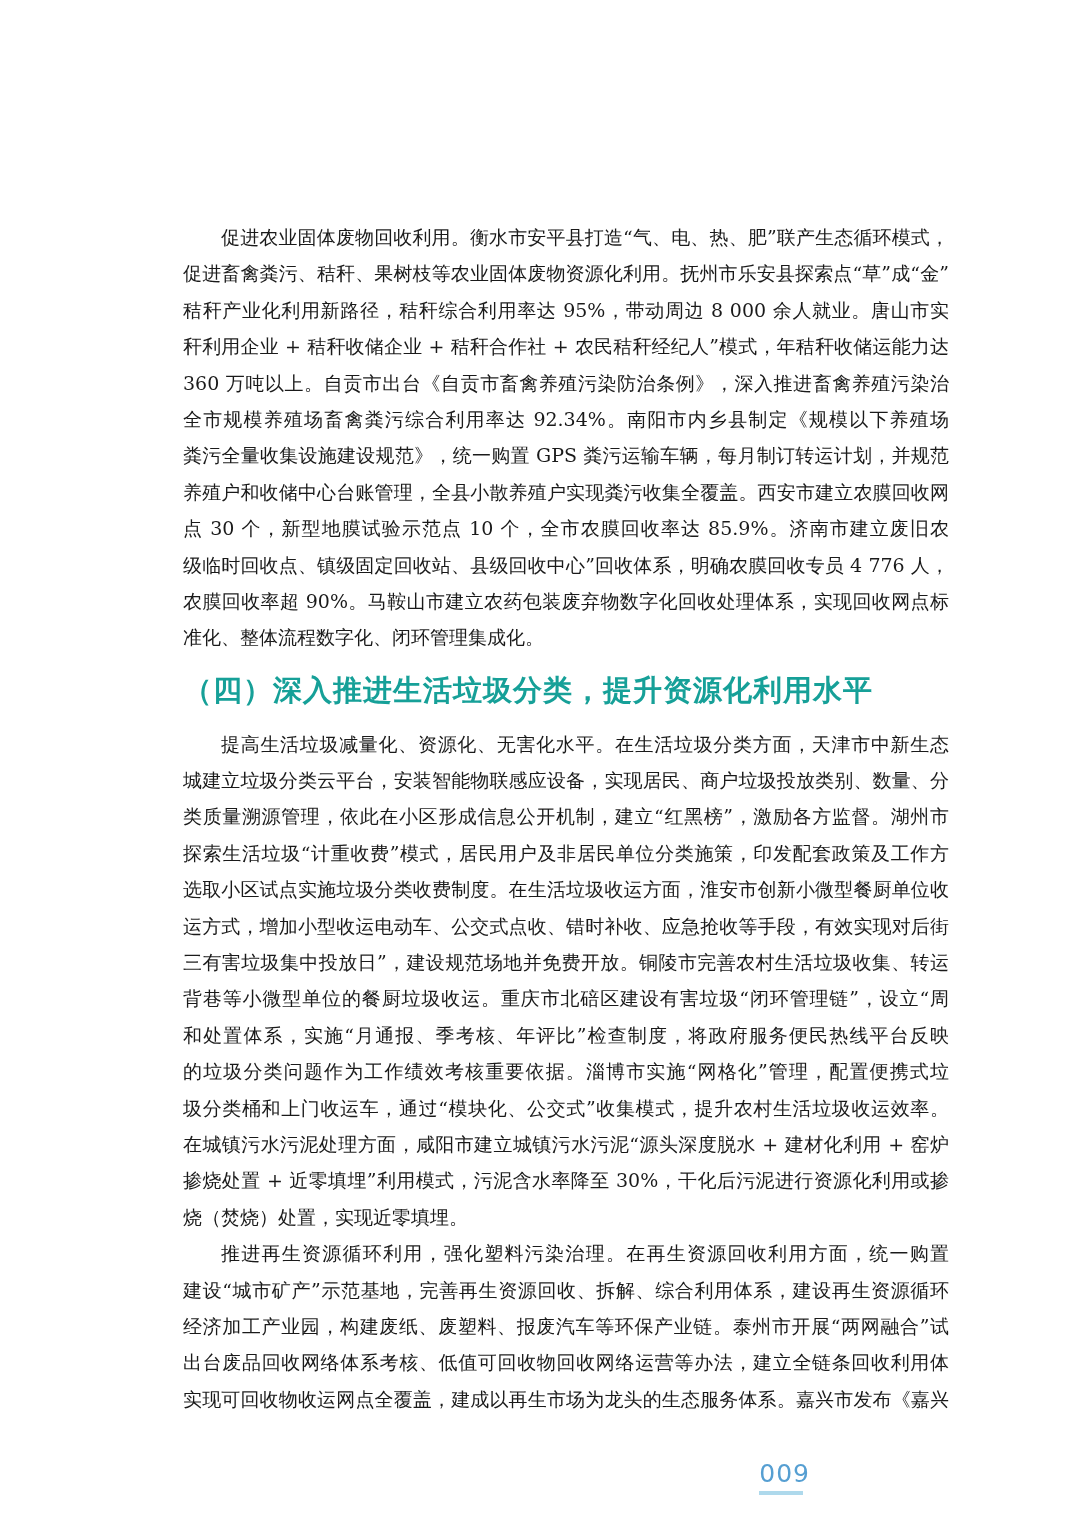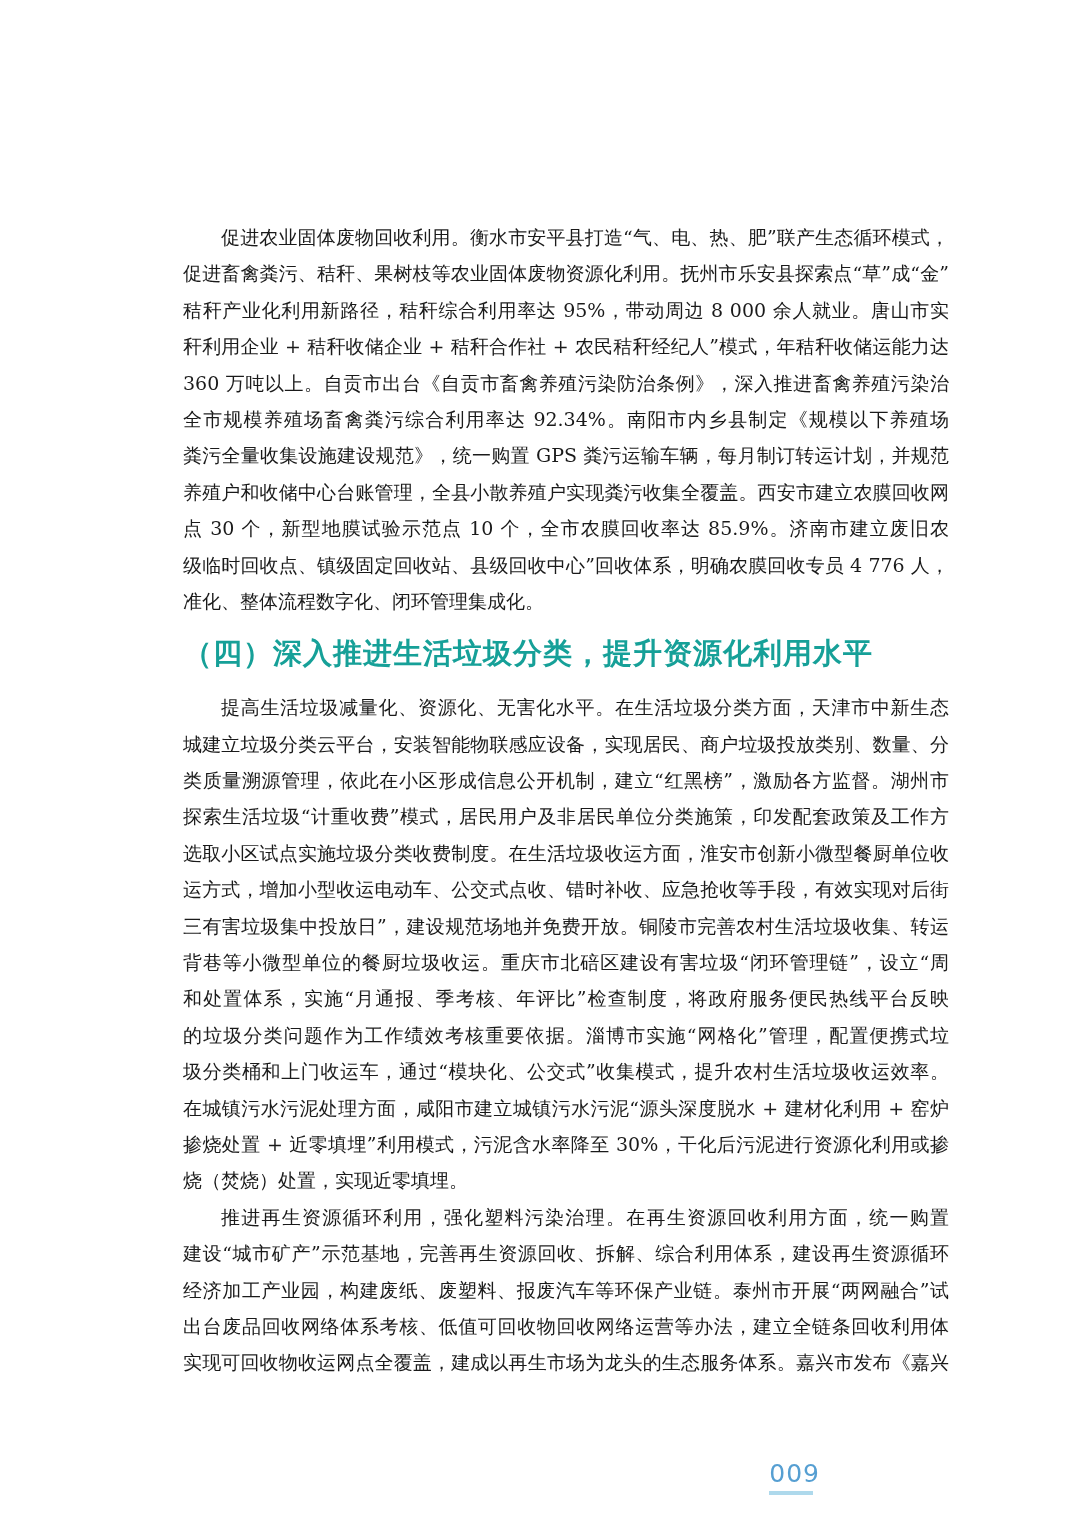--- a/index.html
+++ b/index.html
@@ -45,21 +45,21 @@
     font-family: "DejaVu Sans", "Liberation Sans", sans-serif;
     font-weight: bold;
     font-size: 29px;
     line-height: 40px;
     color: var(--heading, #16a098);
     margin: 14px 0 16px 0;
     letter-spacing: 1px;
   }
   .footer {
     position: absolute;
-    right: 133px;
+    right: 143px;
     bottom: 55px;
     text-align: center;
   }
   .page-number {
     font-family: "DejaVu Sans", "Liberation Sans", sans-serif;
     font-size: 25px;
     letter-spacing: 1px;
     color: var(--pagenum, #569fd2);
     line-height: 28px;
   }
@@ -79,20 +79,21 @@
         <div class="line indent">促进农业固体废物回收利用。衡水市安平县打造“气、电、热、肥”联产生态循环模式，</div>
         <div class="line">促进畜禽粪污、秸秆、果树枝等农业固体废物资源化利用。抚州市乐安县探索点“草”成“金”</div>
         <div class="line">秸秆产业化利用新路径，秸秆综合利用率达 95%，带动周边 8 000 余人就业。唐山市实施“秸</div>
         <div class="line">秆利用企业 + 秸秆收储企业 + 秸秆合作社 + 农民秸秆经纪人”模式，年秸秆收储运能力达</div>
         <div class="line">360 万吨以上。自贡市出台《自贡市畜禽养殖污染防治条例》，深入推进畜禽养殖污染治理，</div>
         <div class="line">全市规模养殖场畜禽粪污综合利用率达 92.34%。南阳市内乡县制定《规模以下养殖场（户）</div>
         <div class="line">粪污全量收集设施建设规范》，统一购置 GPS 粪污运输车辆，每月制订转运计划，并规范</div>
         <div class="line">养殖户和收储中心台账管理，全县小散养殖户实现粪污收集全覆盖。西安市建立农膜回收网</div>
         <div class="line">点 30 个，新型地膜试验示范点 10 个，全市农膜回收率达 85.9%。济南市建立废旧农膜“村</div>
         <div class="line">级临时回收点、镇级固定回收站、县级回收中心”回收体系，明确农膜回收专员 4 776 人，</div>
+        <div class="line">农膜回收率超 90%。马鞍山市建立农药包装废弃物数字化回收处理体系，实现回收网点标</div>
         <div class="line last">准化、整体流程数字化、闭环管理集成化。</div>
       </div>
     <h2 class="heading">（四）深入推进生活垃圾分类，提升资源化利用水平</h2>
     <div class="para">
         <div class="line indent">提高生活垃圾减量化、资源化、无害化水平。在生活垃圾分类方面，天津市中新生态</div>
         <div class="line">城建立垃圾分类云平台，安装智能物联感应设备，实现居民、商户垃圾投放类别、数量、分</div>
         <div class="line">类质量溯源管理，依此在小区形成信息公开机制，建立“红黑榜”，激励各方监督。湖州市</div>
         <div class="line">探索生活垃圾“计重收费”模式，居民用户及非居民单位分类施策，印发配套政策及工作方案，</div>
         <div class="line">选取小区试点实施垃圾分类收费制度。在生活垃圾收运方面，淮安市创新小微型餐厨单位收</div>
         <div class="line">运方式，增加小型收运电动车、公交式点收、错时补收、应急抢收等手段，有效实现对后街</div>

